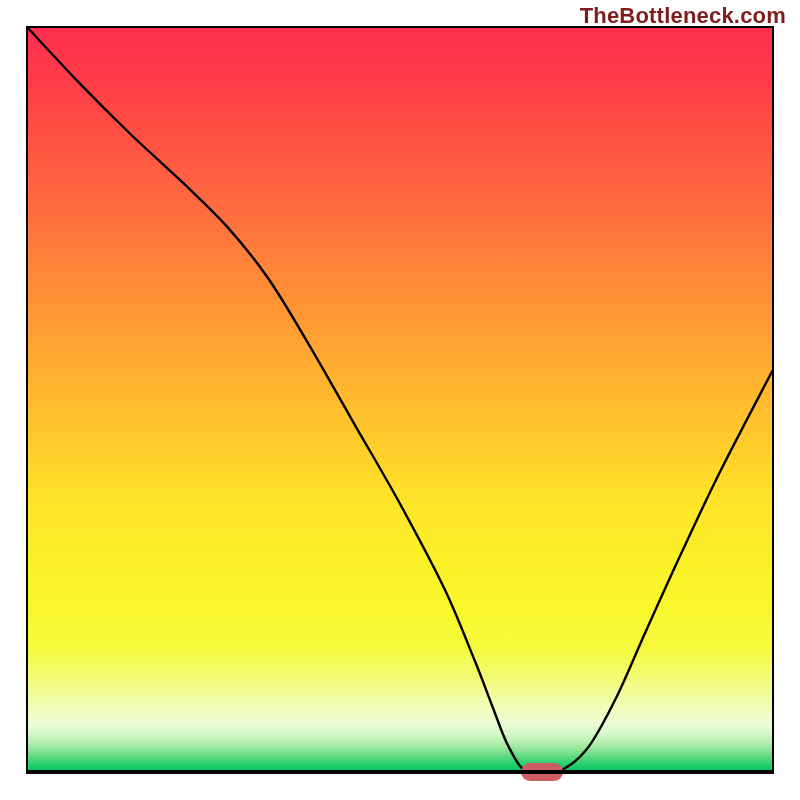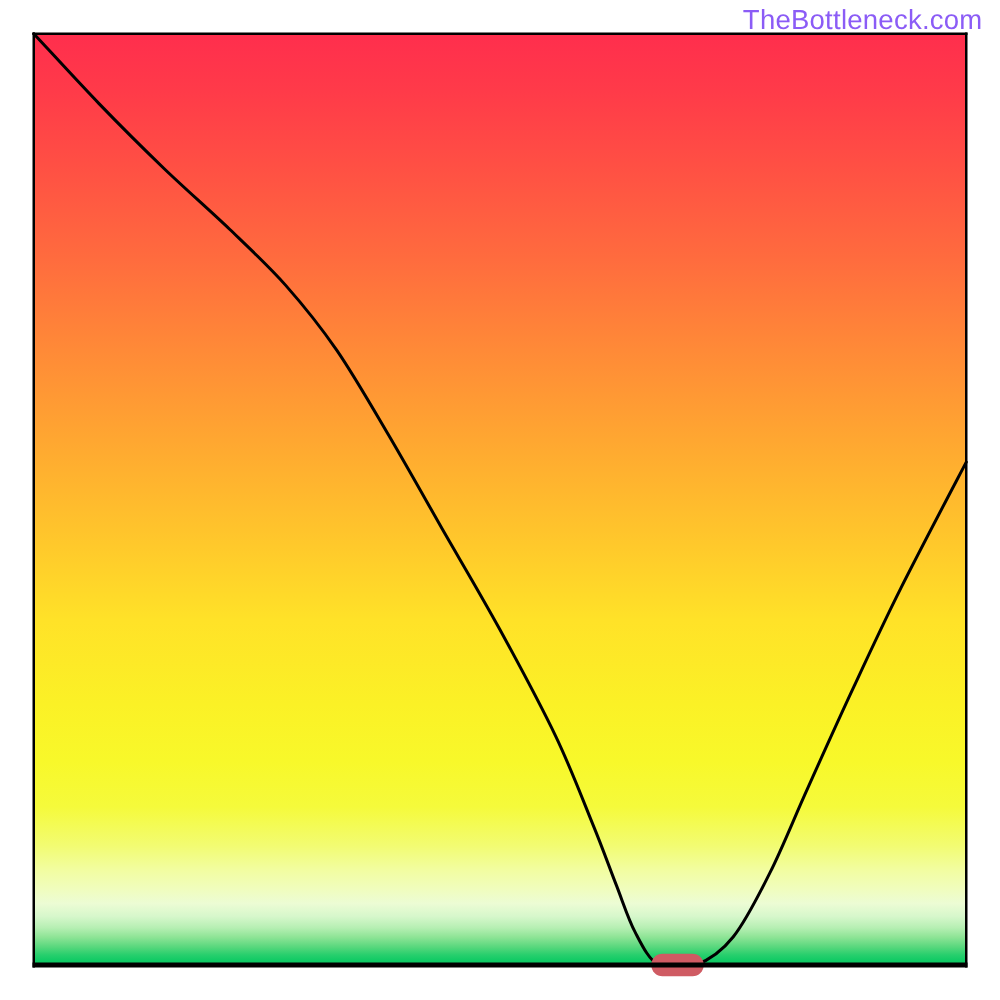--- a/index.html
+++ b/index.html
@@ -14,22 +14,22 @@
     position: relative;
     width: 800px;
     height: 800px;
   }
   .watermark {
     position: absolute;
     top: 3px;
     right: 14px;
     font-family: Arial, Helvetica, sans-serif;
     font-size: 22px;
-    font-weight: 400;
-    color: #8b5cf6;
+    font-weight: 700;
+    color: #7f1d1d;
     letter-spacing: 0.2px;
   }
   .plot-area {
     position: absolute;
     left: 27px;
     top: 27px;
     width: 746px;
     height: 745px;
     box-sizing: border-box;
   }

